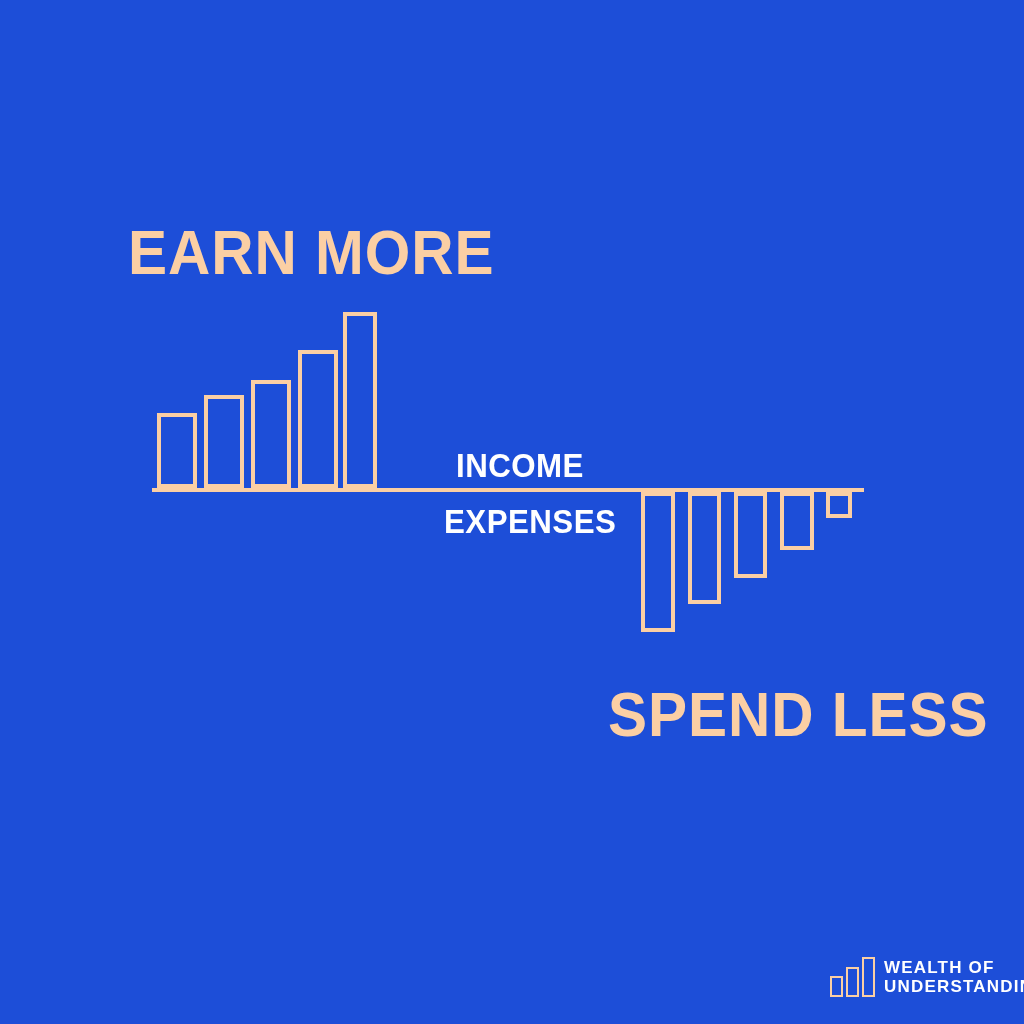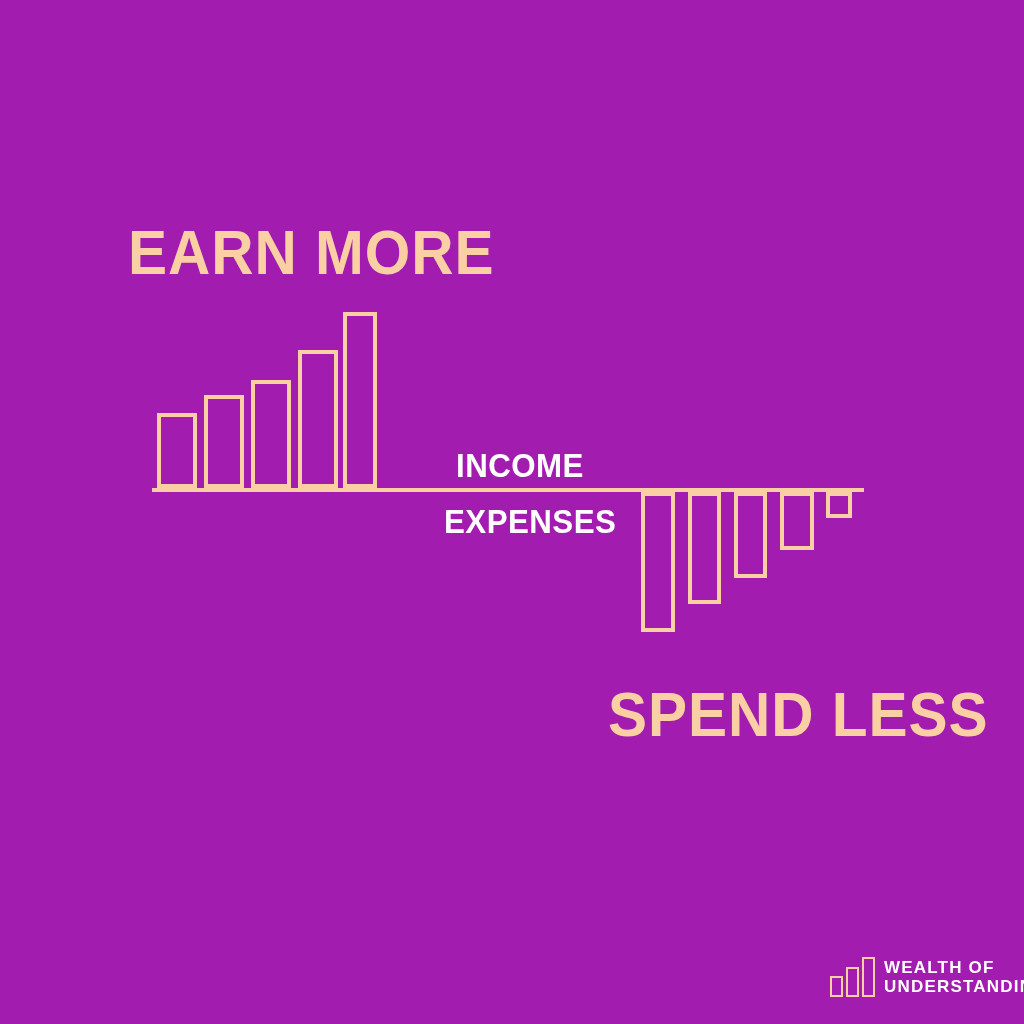--- a/index.html
+++ b/index.html
@@ -4,21 +4,21 @@
 <style>
   html, body {
     margin: 0;
     padding: 0;
     background: #0d0d38;
   }
   #canvas {
     position: relative;
     width: 1024px;
     height: 1024px;
-    background: #a21caf;
+    background: #1d4ed8;
     overflow: hidden;
     font-family: "Liberation Sans", sans-serif;
   }
 
   
   .headline {
     position: absolute;
     color: #fbcfa4;
     font-family: "Liberation Sans Narrow", "Liberation Sans", sans-serif;
     font-weight: bold;

